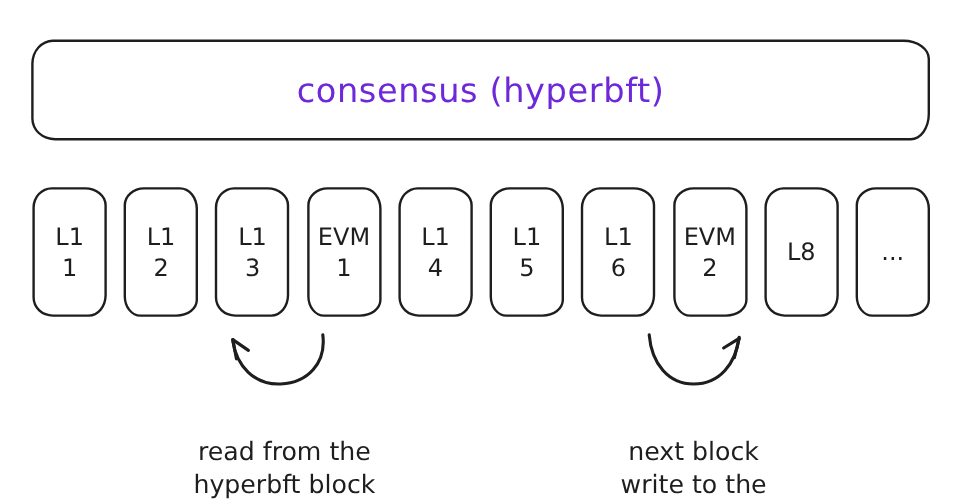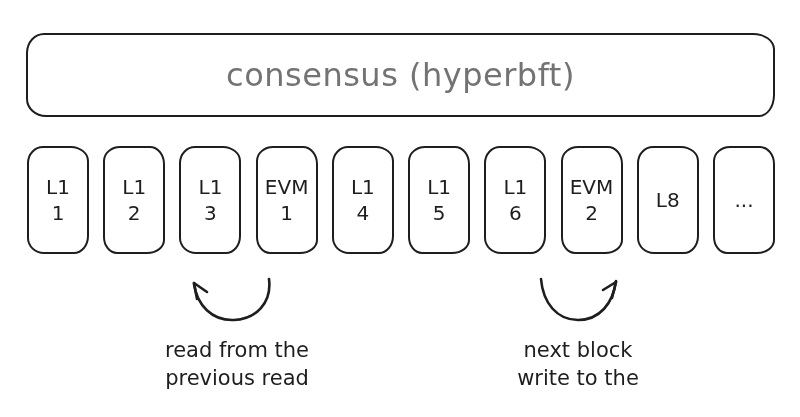--- a/index.html
+++ b/index.html
@@ -20,28 +20,28 @@
     width: 749px;
     height: 84px;
     border: 2.5px solid #1e1e1e;
     border-radius: 18px 22px 16px 20px / 20px 16px 22px 18px;
     display: flex;
     align-items: center;
     justify-content: center;
     background: #ffffff;
   }
   .consensus-title {
-    font-size: 32px;
+    font-size: 28px;
     letter-spacing: 0.5px;
-    color: #737373;
+    color: #6d28d9;
   }
   .block-row {
     position: absolute;
     left: 27px;
-    top: 146px;
+    top: 156px;
     width: 748px;
     height: 108px;
     display: flex;
     justify-content: space-between;
   }
   .block {
     width: 62px;
     height: 108px;
     border: 2.5px solid #1e1e1e;
     border-radius: 16px 18px 15px 17px / 17px 15px 18px 16px;
@@ -68,20 +68,21 @@
     height: 417px;
     pointer-events: none;
   }
   .caption {
     position: absolute;
     width: 220px;
     text-align: center;
     font-size: 21px;
     line-height: 28px;
     color: #1e1e1e;
+    margin-top: 26px;
   }
   .caption-left { left: 127px; top: 336px; }
   .caption-right { left: 468px; top: 336px; }
 </style>
 </head>
 <body>
 
 <div class="canvas">
 
   <div class="consensus-box">
@@ -137,21 +138,21 @@
     </g>
     <g stroke="#1e1e1e" stroke-width="2.6" fill="none" stroke-linecap="round" stroke-linejoin="round">
       <path d="M 541 279 C 543 303, 557 320, 578 320 C 600 320, 613 303, 616 281"></path>
       <path d="M 616 282 L 603 290"></path>
       <path d="M 616 282 L 612 298"></path>
     </g>
   </svg>
 
   <div class="caption caption-left">
     <div>read from the</div>
-    <div>previous read</div>
+    <div>hyperbft block</div>
   </div>
 
   <div class="caption caption-right">
     <div>next block</div>
     <div>write to the</div>
   </div>
 
 </div>
 
 </body></html>

